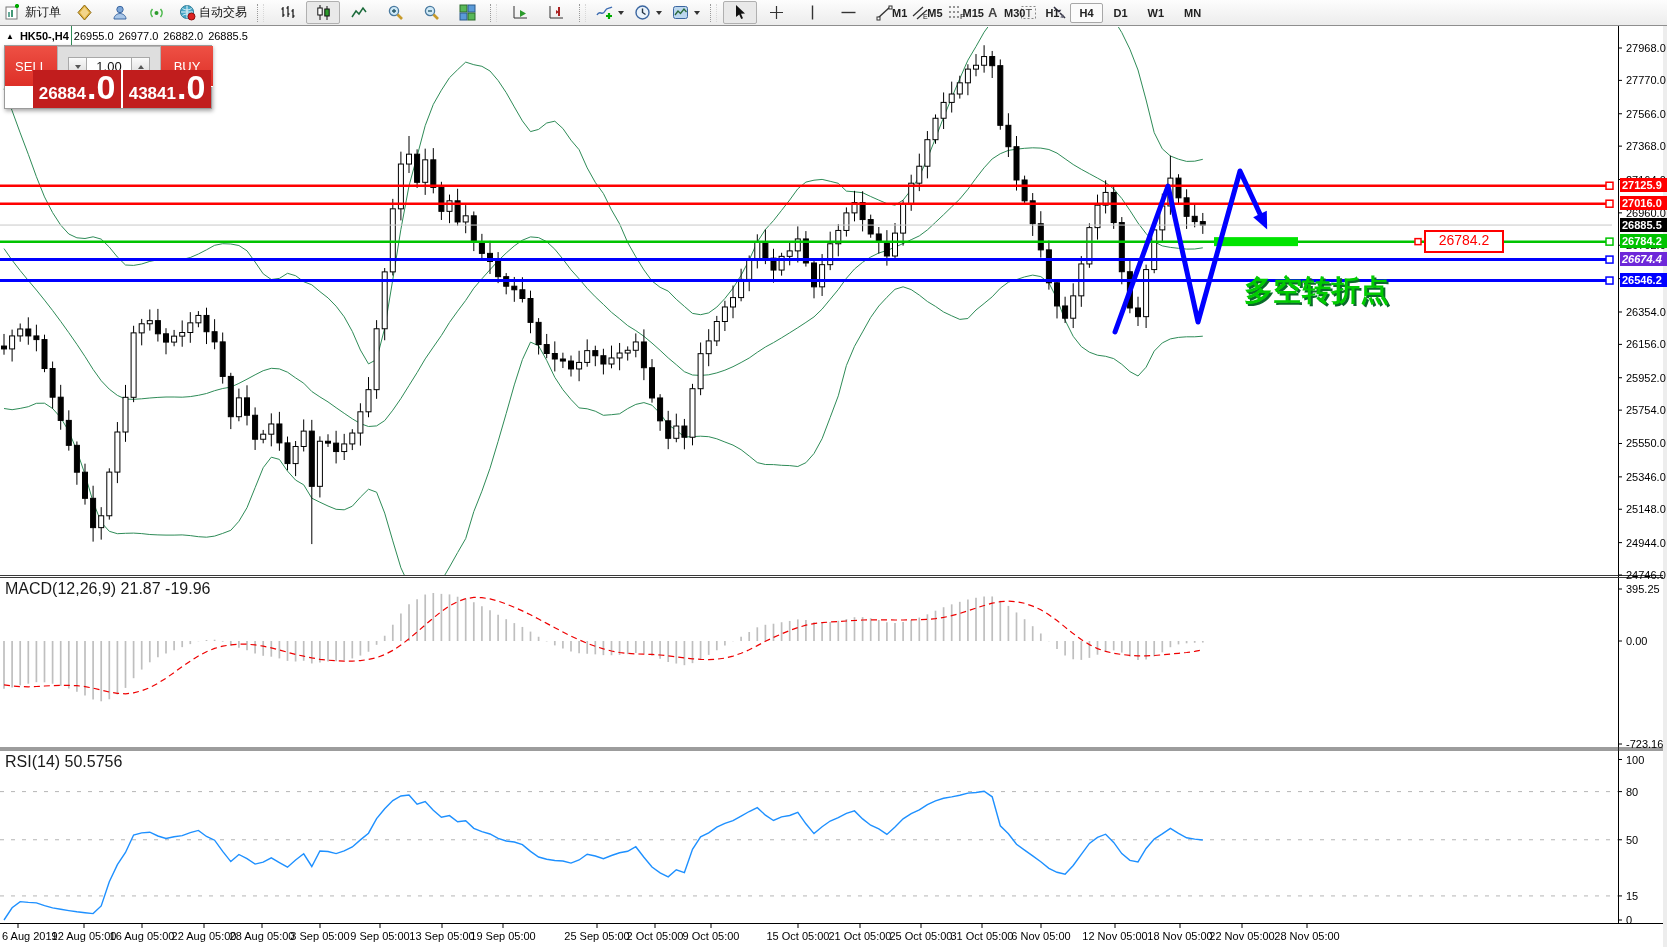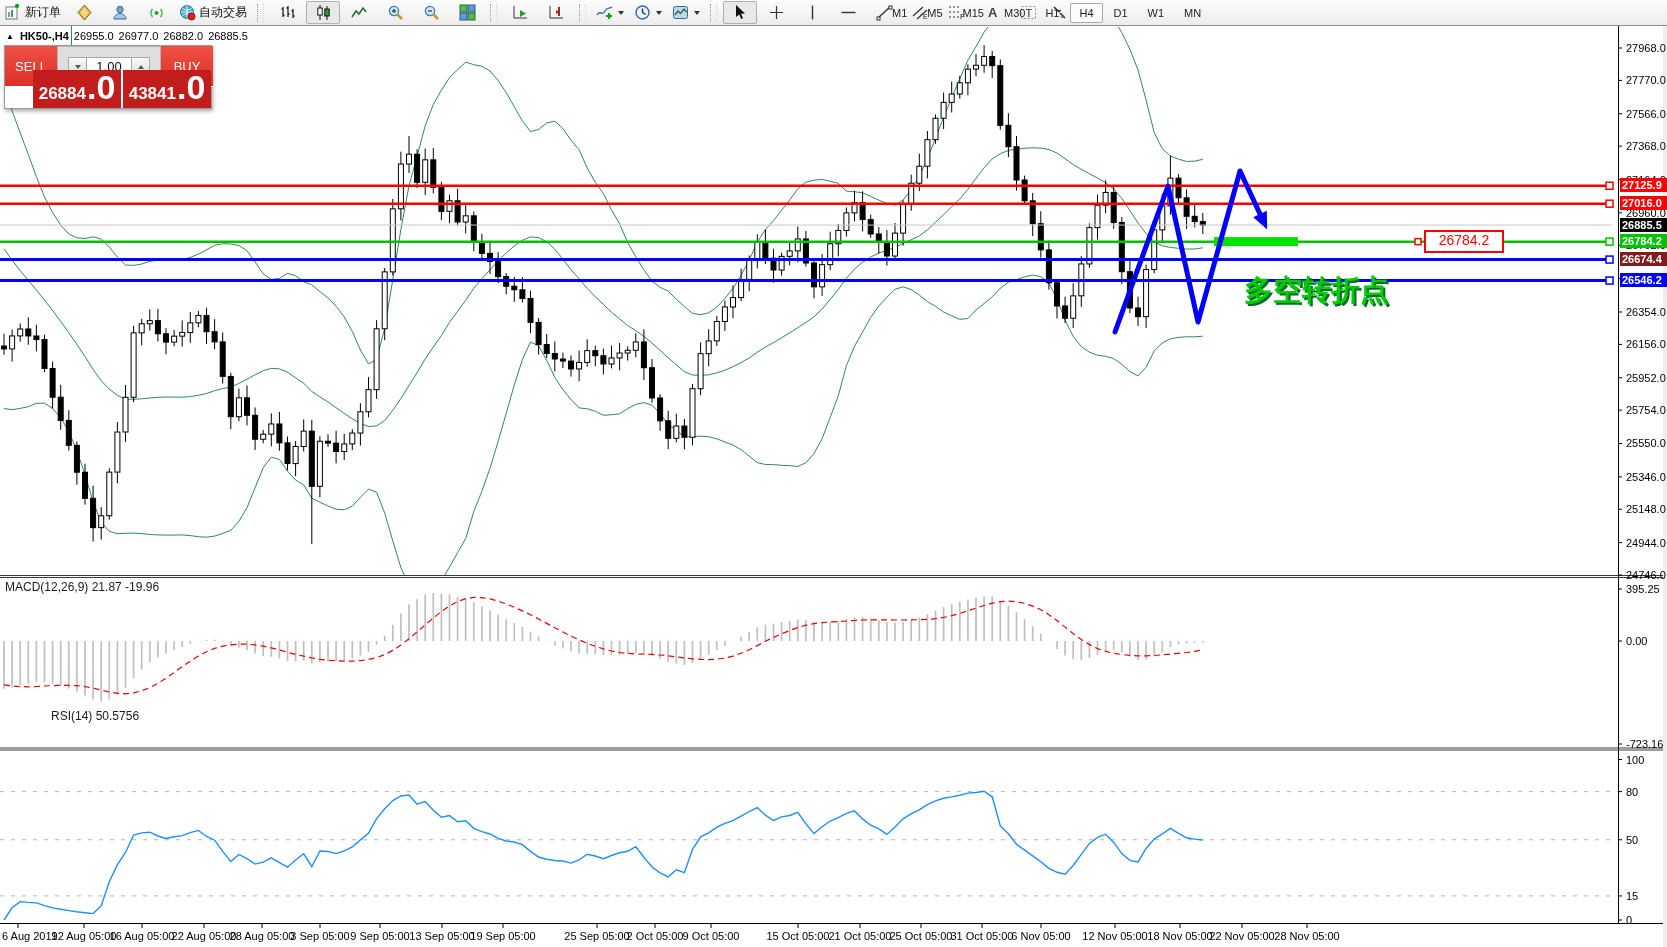--- a/index.html
+++ b/index.html
@@ -9,31 +9,31 @@
   .toolbar{position:absolute;top:0;left:0;width:1667px;height:25px;z-index:10;
            background:linear-gradient(#fdfdfd,#ececec);border-bottom:1px solid #8e8e8e;
            display:flex;align-items:center;}
   .tb-btn{height:21px;min-width:26px;padding:0 3px;display:flex;align-items:center;justify-content:center;
           margin:0 1px;border:1px solid transparent;border-radius:2px;gap:3px;}
   .tb-btn.pressed{background:#e9e9e9;border:1px solid #b0b0b0;}
   .tb-btn .lbl{font-size:12px;color:#111;white-space:nowrap;}
   .caret{width:0;height:0;border-left:3px solid transparent;border-right:3px solid transparent;
          border-top:4px solid #333;margin-left:2px;}
   .tb-sep{width:5px;height:18px;margin:0 5px;border-left:1px dotted #9a9a9a;border-right:1px dotted #d8d8d8;}
-  #tf-group{position:absolute;left:882px;top:1px;height:23px;display:flex;align-items:center;}
+  #tf-group{position:absolute;left:882px;top:1px;height:23px;display:flex;align-items:center;font-weight:bold;}
   .tf-btn{font-size:11px;color:#222;padding:3px 8px;margin:0 1px;border:1px solid transparent;border-radius:2px;}
   .tf-btn.active{background:#fbfbfb;border:1px solid #a8a8a8;}
   
   #chart{position:absolute;top:0;left:0;z-index:1;}
   .chart-header{position:absolute;top:30px;left:6px;z-index:3;font-size:11px;color:#000;
                 display:flex;align-items:center;gap:5px;white-space:nowrap;}
   .chart-header .sym{font-weight:bold;}
   .chart-header .tri{font-size:8px;margin-right:1px;}
-  .panel-label{position:absolute;left:5px;z-index:3;font-size:12px;color:#1a1a1a;}
-  #macd-label{top:580px;} #rsi-label{top:709px;margin-left:46px;}
+  .panel-label{position:absolute;left:5px;z-index:3;font-size:16px;color:#1a1a1a;}
+  #macd-label{top:580px;} #rsi-label{top:753px;}
   .axis-label{position:absolute;left:1620px;width:45px;height:14px;line-height:14px;z-index:4;
               color:#fff;font-size:11px;font-weight:bold;text-align:left;padding-left:2px;}
   .callout{position:absolute;z-index:4;border:2px solid #ff0000;background:#fff;color:#ff0000;
            font-size:14px;text-align:center;line-height:17px;}
   .axis-strip{position:absolute;z-index:2;}
   
   .trade-panel{position:absolute;left:4px;top:45px;width:206px;z-index:5;border:1px solid #9b9b9b;
                box-shadow:1px 2px 4px rgba(0,0,0,.35);font-family:"Liberation Sans",sans-serif;}
   .tp-top{display:grid;grid-template-columns:52px 1fr 52px;height:24px;}
   .tp-btn{background:linear-gradient(#ee5044,#dd2f27);color:#fff;font-size:13px;display:flex;
@@ -959,18 +959,18 @@
 
 <div class="panel-label" id="macd-label">MACD(12,26,9) 21.87 -19.96</div>
 <div class="panel-label" id="rsi-label">RSI(14) 50.5756</div>
 
 <div id="overlay">
     <div class="axis-label" style="top: 178.236px; background: rgb(255, 0, 0);">27125.9</div>
     <div class="axis-label" style="top: 196.212px; background: rgb(255, 0, 0);">27016.0</div>
     <div class="axis-label" style="top: 217.557px; background: rgb(0, 0, 0);">26885.5</div>
     <div class="axis-label" style="top: 234.126px; background: rgb(0, 195, 0);">26784.2</div>
     <div class="callout" style="left: 1424px; top: 230px; width: 76px; height: 19px;">26784.2</div>
-    <div class="axis-label" style="top: 252.085px; background: #7f1d1d;">26674.4</div>
+    <div class="axis-label" style="top: 252.085px; background: #6d28d9; font-style: italic;">26674.4</div>
     <div class="axis-label" style="top: 273.054px; background: rgb(0, 0, 255);">26546.2</div>
   </div>
 
 <div class="axis-strip" style="left:1618px;top:26px;width:49px;height:897px;"></div>
 <div class="axis-strip" style="left:0;top:923px;width:1618px;height:24px;"></div>
 
 </body></html>

